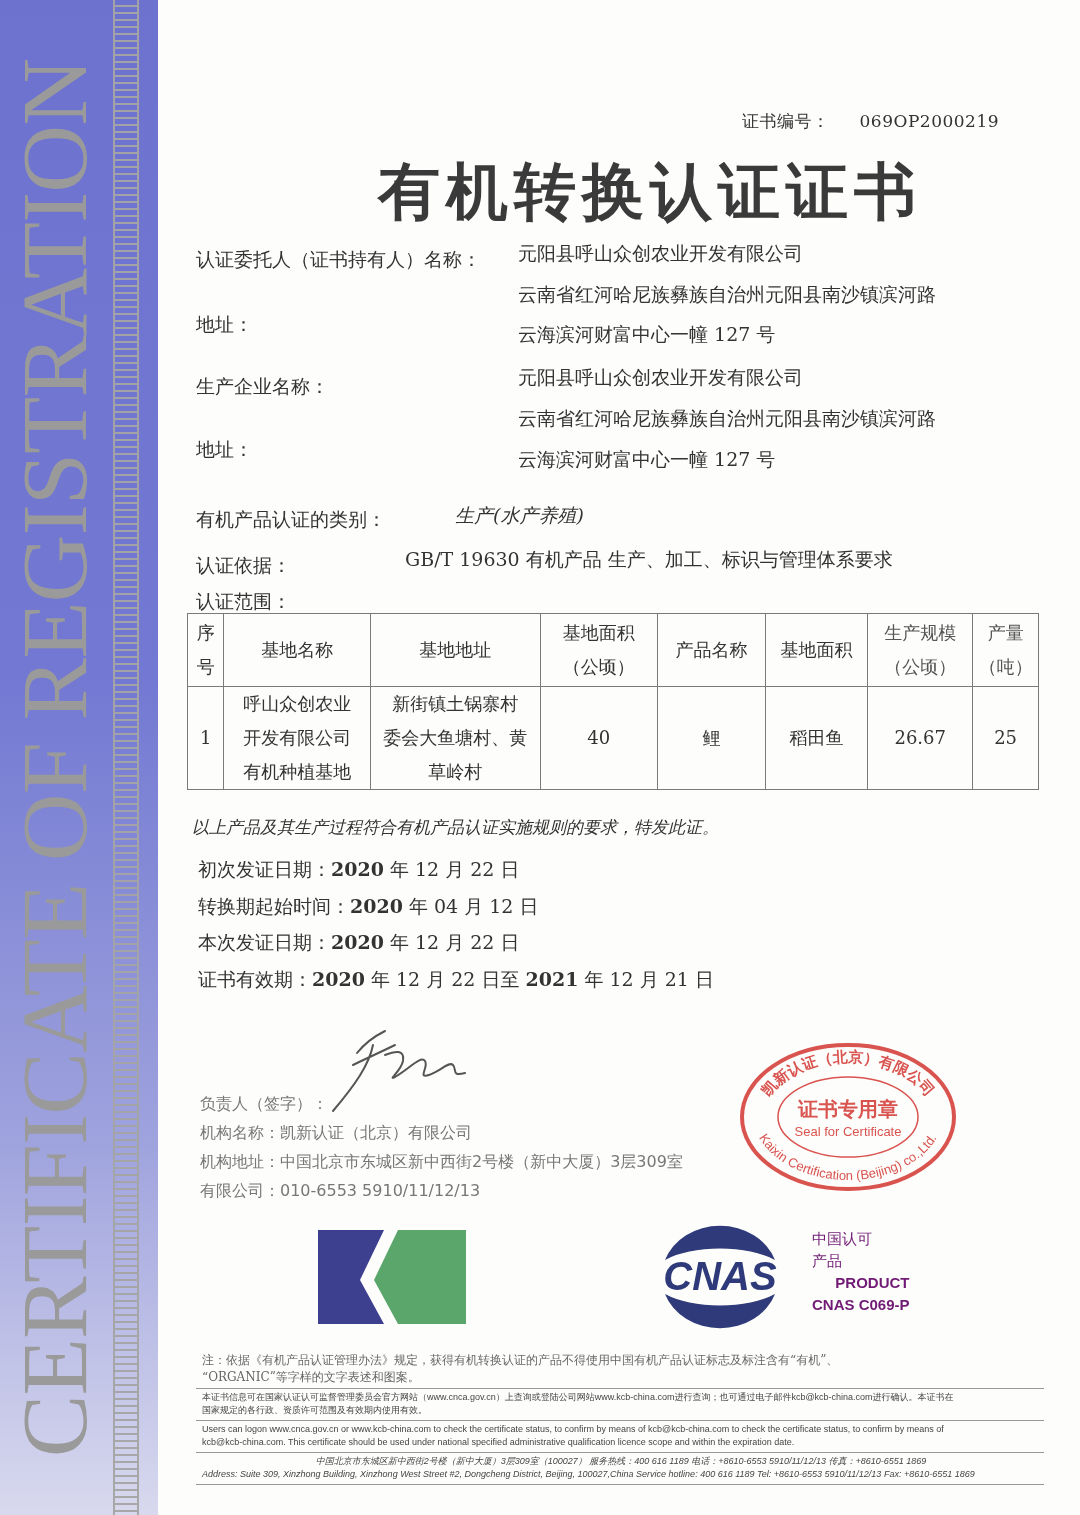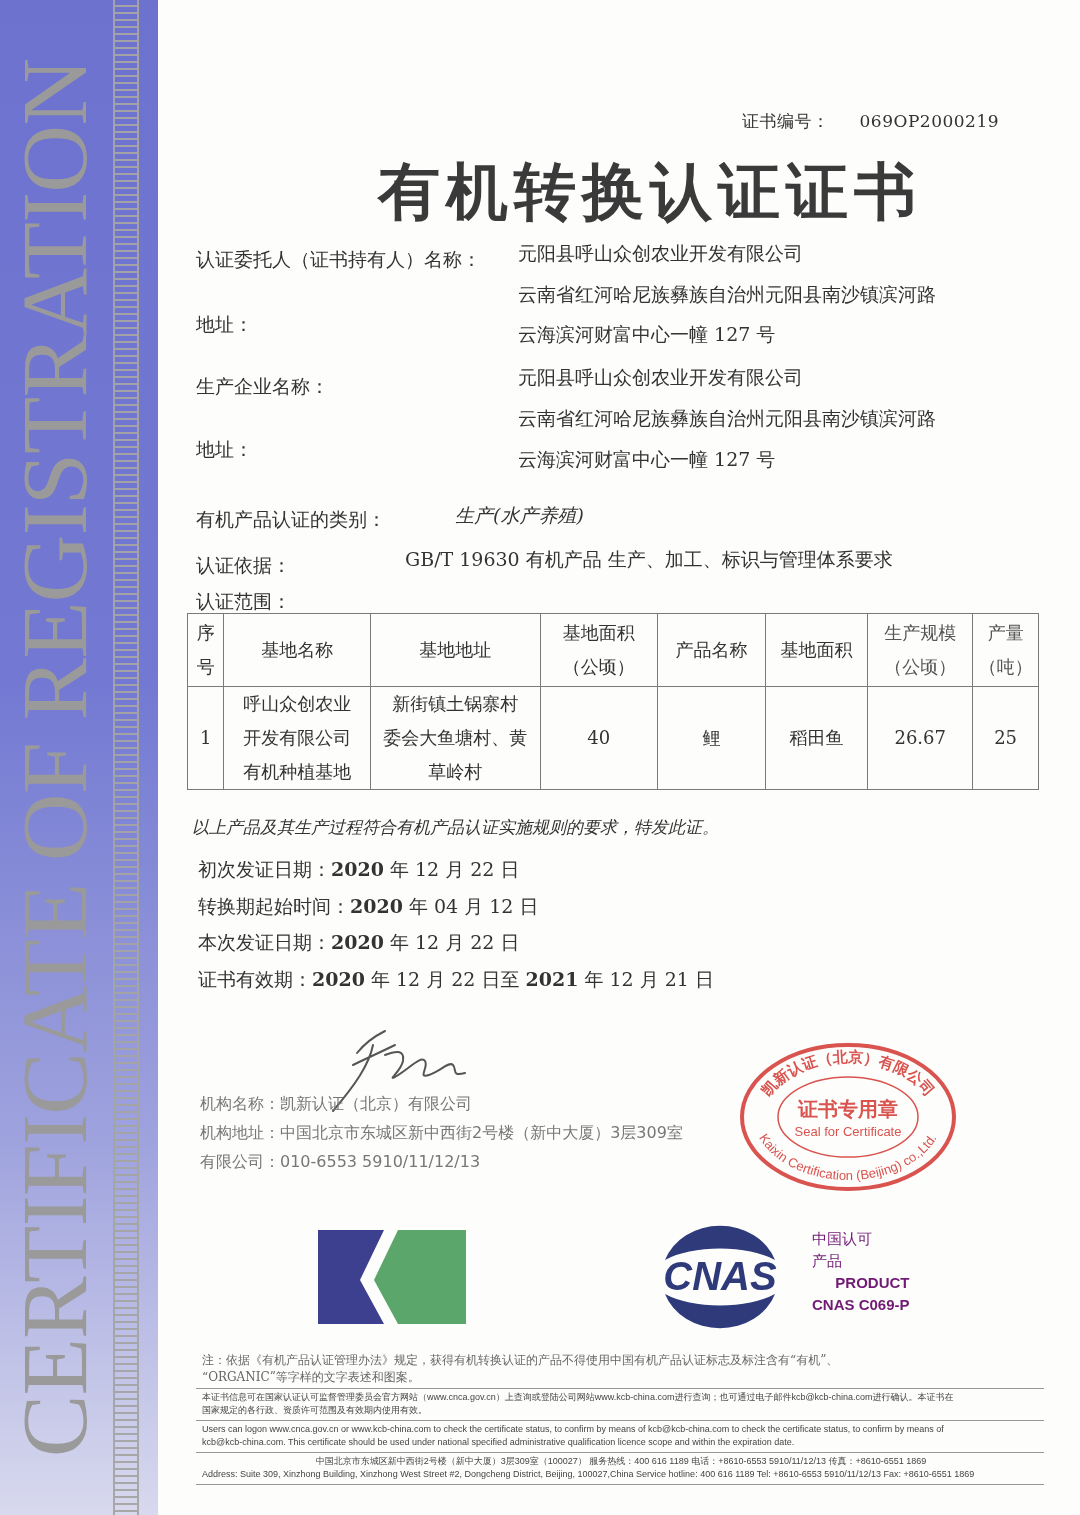--- a/index.html
+++ b/index.html
@@ -75,21 +75,21 @@
   .kcb-logo { position: absolute; left: 318px; top: 1230px; width: 148px; height: 94px; }
 
   .cnas-logo { position: absolute; left: 645px; top: 1222px; width: 150px; height: 108px; }
   .cnas-text { position: absolute; left: 812px; top: 1228px; font-family: "Liberation Sans", "DejaVu Sans", sans-serif; font-size: 15px; line-height: 22px; color: #701a75; }
   .cnas-text .b { font-weight: bold; text-align: right; }
 
   .note { position: absolute; left: 202px; top: 1352px; width: 840px; font-size: 12px; color: #666; line-height: 17px; }
 
   .footer { position: absolute; left: 196px; top: 1388px; width: 848px; font-family: "Liberation Sans", "DejaVu Sans", sans-serif; font-size: 9px; color: #444; line-height: 13px; }
   .footer .box { border-bottom: 1px solid #999; padding: 2px 4px 3px 6px; }
-  .footer .box:last-child { border-bottom: 1px solid #999; }
+  .footer .box:last-child { border-bottom: 1px solid #999; font-style: italic; }
   .footer .center { text-align: center; }
 </style>
 </head>
 <body>
 
 <div class="band"></div>
 <div class="band-text">
   <span>CERTIFICATE OF REGISTRATION</span>
 </div>
 <div class="rail"></div>
@@ -180,20 +180,21 @@
 </div>
 <div class="date-row" style="top:967px;">
   <span>证书有效期：</span><b>2020</b><span> 年 12 月 22 日至 </span><b>2021</b><span> 年 12 月 21 日</span>
 </div>
 
 <svg class="signature" viewBox="0 0 160 90">
   <path d="M32 28 C40 18, 52 10, 60 6 M28 40 C40 34, 58 26, 70 20 M48 20 C44 40, 30 60, 8 86 M60 30 C70 26, 80 24, 78 36 C76 46, 62 56, 70 52 C84 44, 96 30, 100 36 C104 42, 92 54, 104 50 C116 46, 124 36, 128 40 C132 44, 126 52, 140 48" fill="none" stroke="#555" stroke-width="2" stroke-linecap="round"></path>
 </svg>
 
 <div class="sign-block">
+  <div>负责人（签字）：</div>
   <div><span>机构名称：</span><span>凯新认证（北京）有限公司</span></div>
   <div><span>机构地址：</span><span>中国北京市东城区新中西街2号楼（新中大厦）3层309室</span></div>
   <div><span>有限公司：</span><span>010-6553 5910/11/12/13</span></div>
 </div>
 
 <svg class="seal" viewBox="0 0 220 150">
   <defs>
     <path id="sealTop" d="M 22 82 A 88 62 0 0 1 198 82"></path>
     <path id="sealBot" d="M 14 70 A 96 68 0 0 0 206 70"></path>
   </defs>

